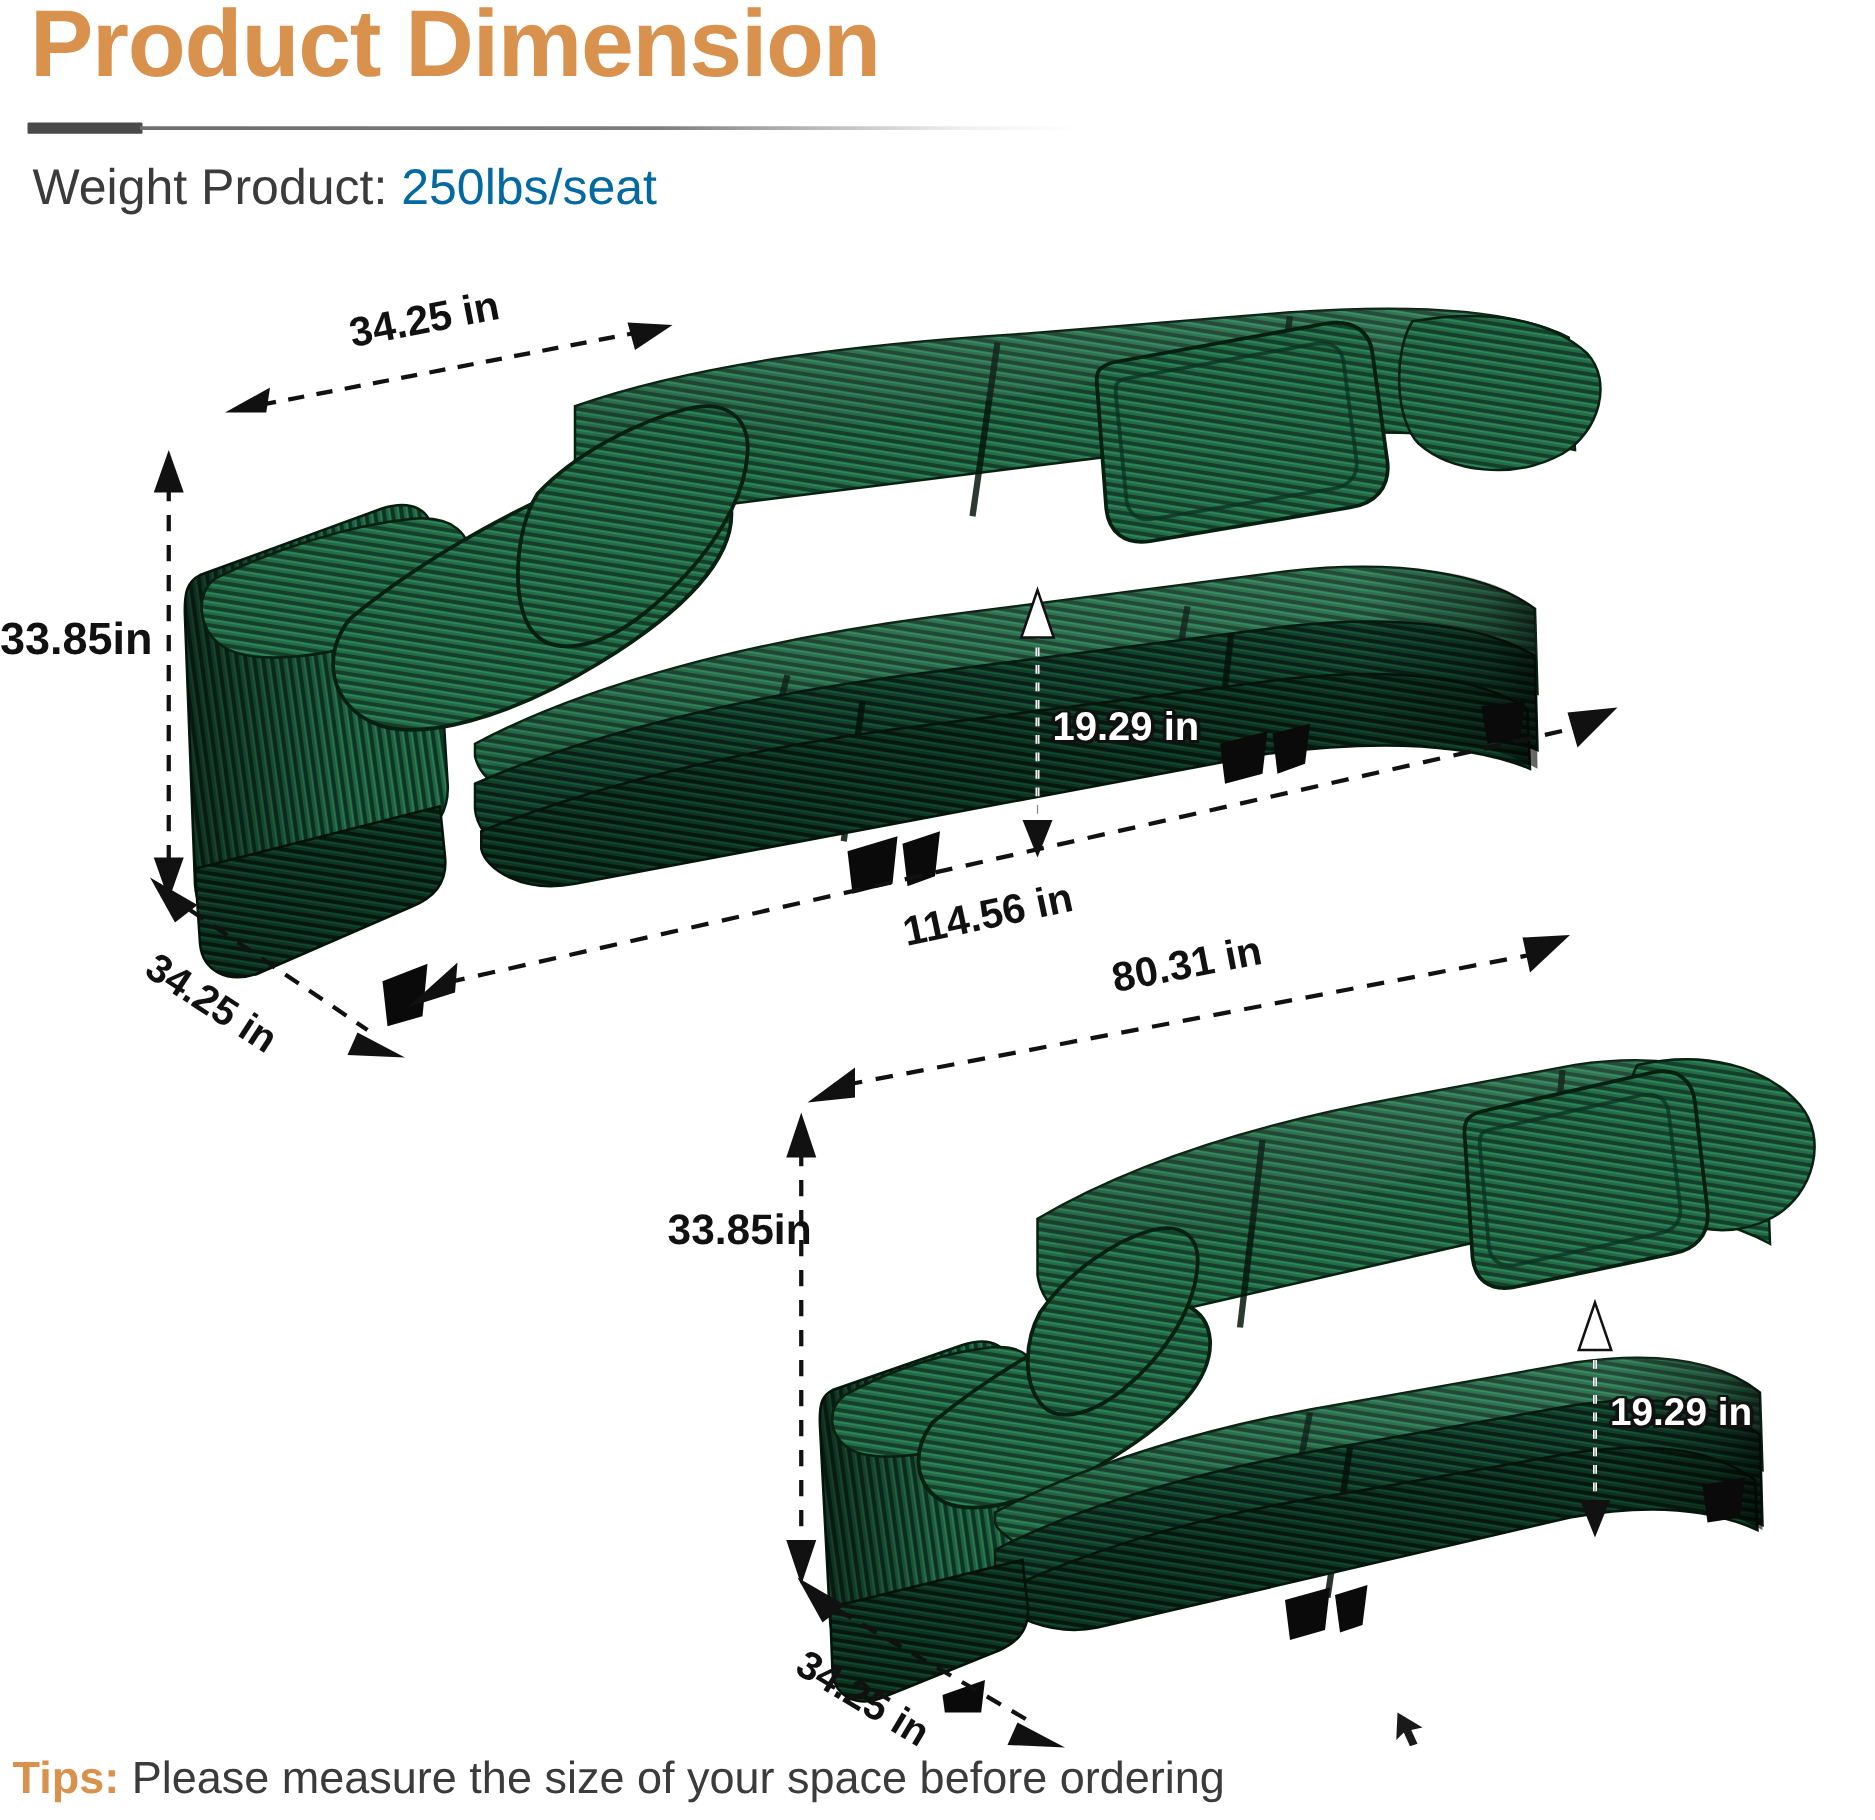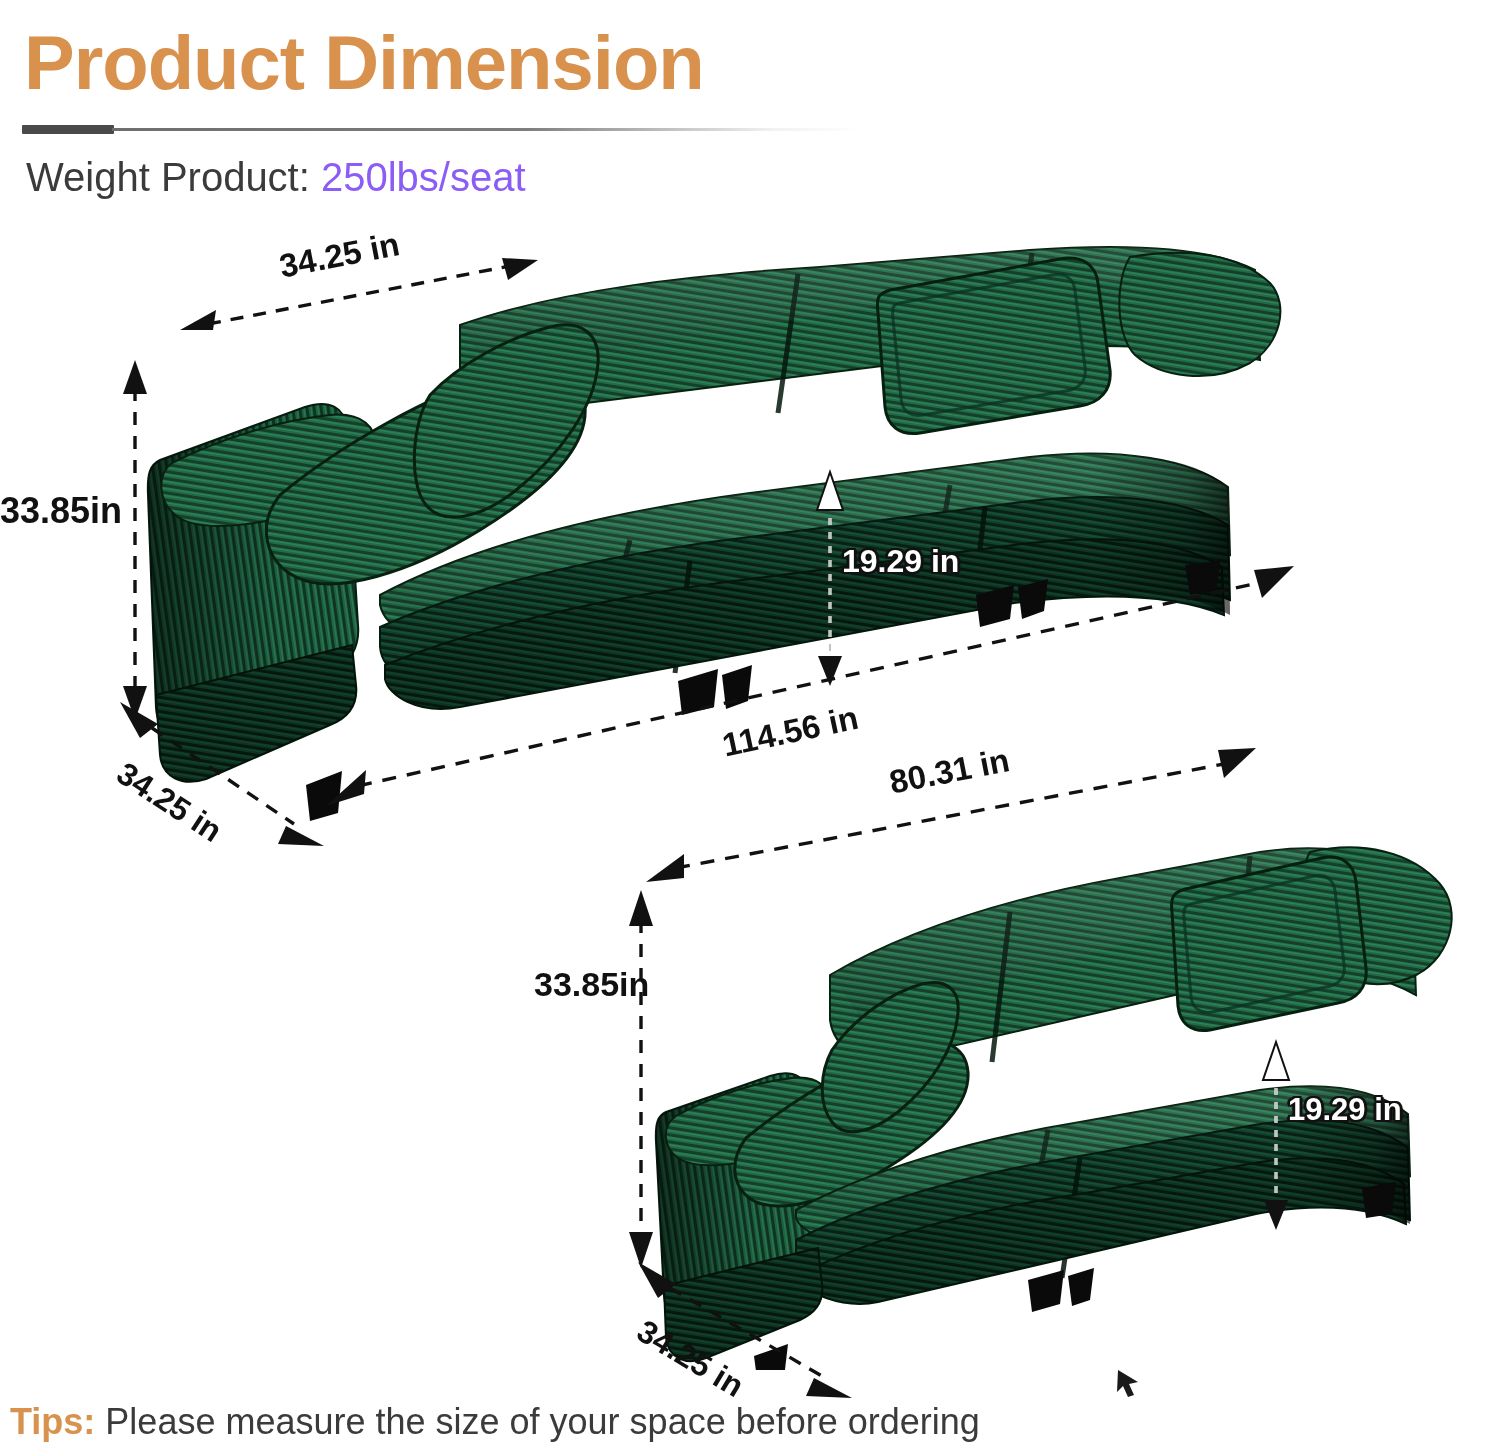--- a/index.html
+++ b/index.html
@@ -6,35 +6,35 @@
   body{
     width:1500px;height:1456px;
     background:#ffffff;
     font-family:"Liberation Sans", sans-serif;
     position:relative;
     overflow:hidden;
     -webkit-font-smoothing:antialiased;
   }
 
   
-  #header{position:absolute;left:0;top:0;width:1500px;height:200px;margin-top:27px;}
+  #header{position:absolute;left:0;top:0;width:1500px;height:200px;}
   #page-title{
     position:absolute;left:24px;top:-6px;
     font-size:76px;font-weight:700;letter-spacing:-1px;
     color:#d9914e;line-height:1.1;white-space:nowrap;
   }
   #divider{position:absolute;left:22px;top:96px;width:840px;height:12px;}
   #divider-thick{position:absolute;left:0;top:2px;width:92px;height:9px;background:#4a4a4a;border-radius:1px;}
   #divider-thin{position:absolute;left:90px;top:5px;width:750px;height:3px;
     background:linear-gradient(to right,#6e6e6e 0%,#7d7d7d 55%,rgba(200,200,200,0.25) 88%,rgba(255,255,255,0) 100%);}
   #weight-capacity{
     position:absolute;left:26px;top:128px;
     font-size:40px;color:#3b3b3b;white-space:nowrap;font-weight:400;
   }
-  #weight-capacity .val{color:#8b5cf6;}
+  #weight-capacity .val{color:#0369a1;}
 
   
   #tips{
     position:absolute;left:10px;top:1390px;
     font-size:36px;color:#3b3b3b;white-space:nowrap;margin-top:11px;
   }
   #tips .tips-label{color:#d9914e;font-weight:700;}
 
   
   .sofa{position:absolute;}
@@ -47,20 +47,21 @@
     font-weight:700;color:#111111;
     white-space:nowrap;
     transform-origin:left center;
   }
   .dim-label.onfab{
     color:#ffffff;
     text-shadow:
       -2px -2px 0 #111,2px -2px 0 #111,-2px 2px 0 #111,2px 2px 0 #111,
       -2px 0 0 #111,2px 0 0 #111,0 -2px 0 #111,0 2px 0 #111,
       -3px 0 1px #111,3px 0 1px #111;
+    margin-top: 20px;
   }
   .dim svg{position:absolute;left:0;top:0;overflow:visible;}
 </style>
 </head>
 <body>
 
 <div id="header">
   <div id="page-title">Product Dimension</div>
 
   <div id="divider">

